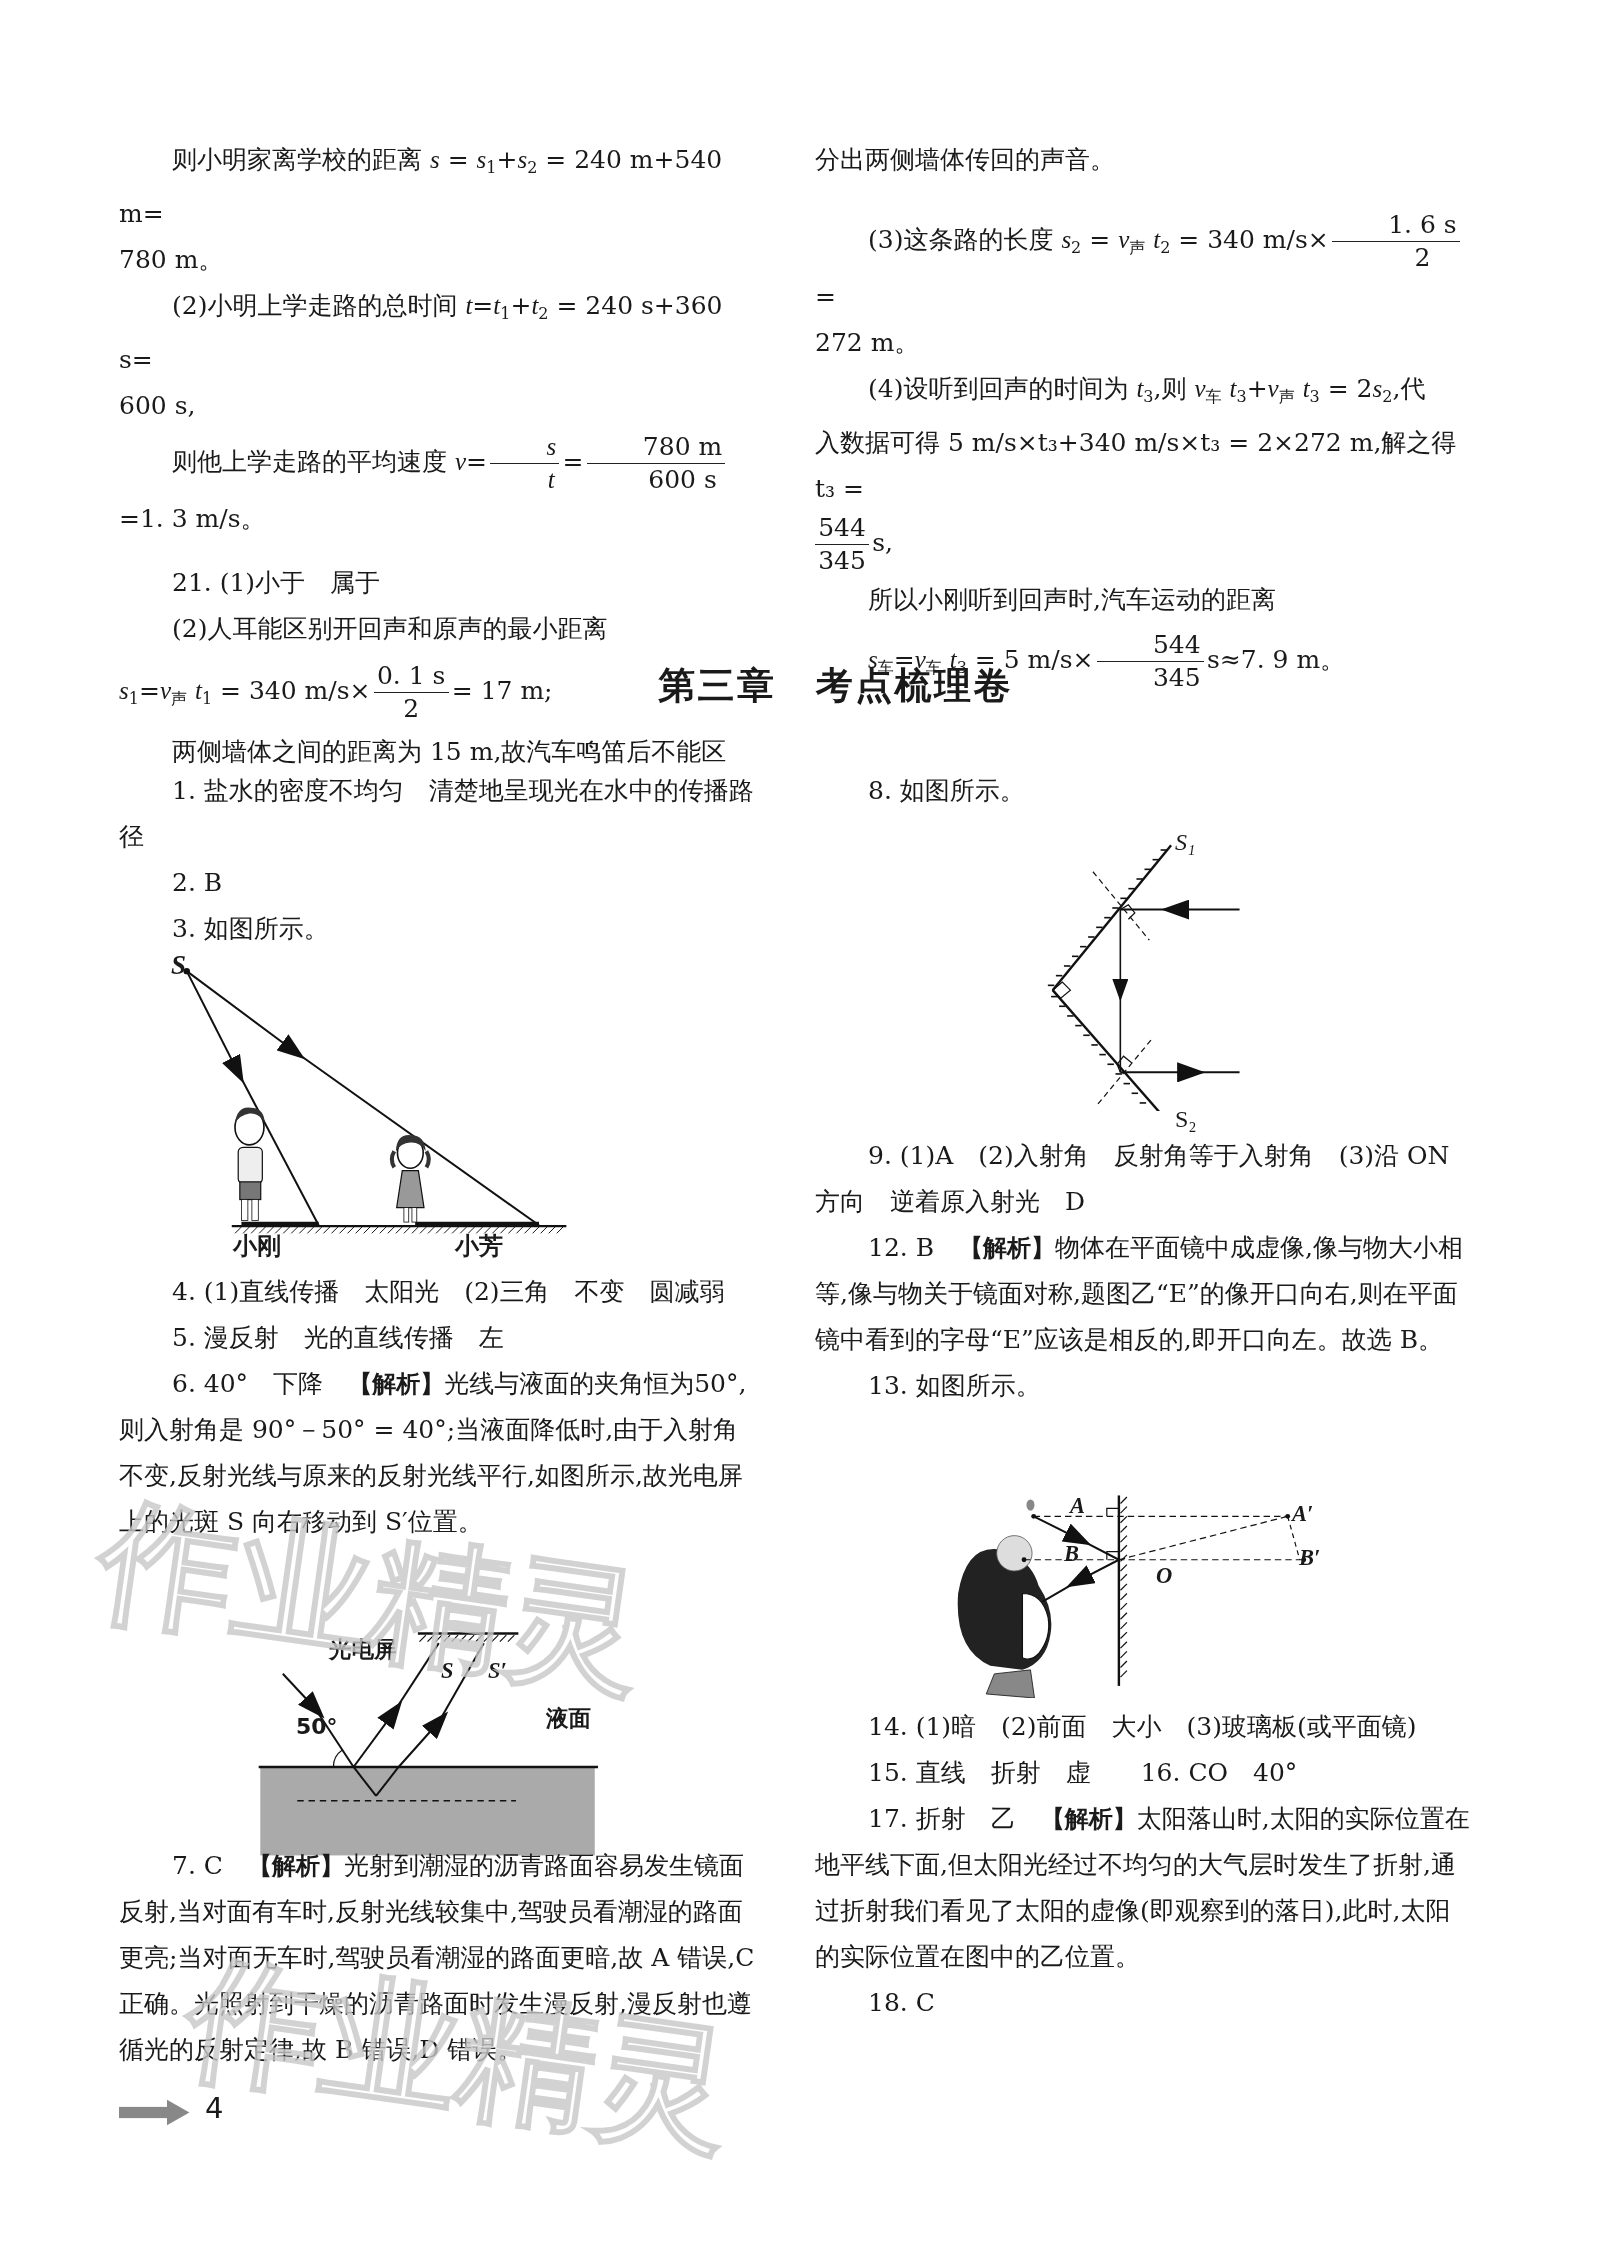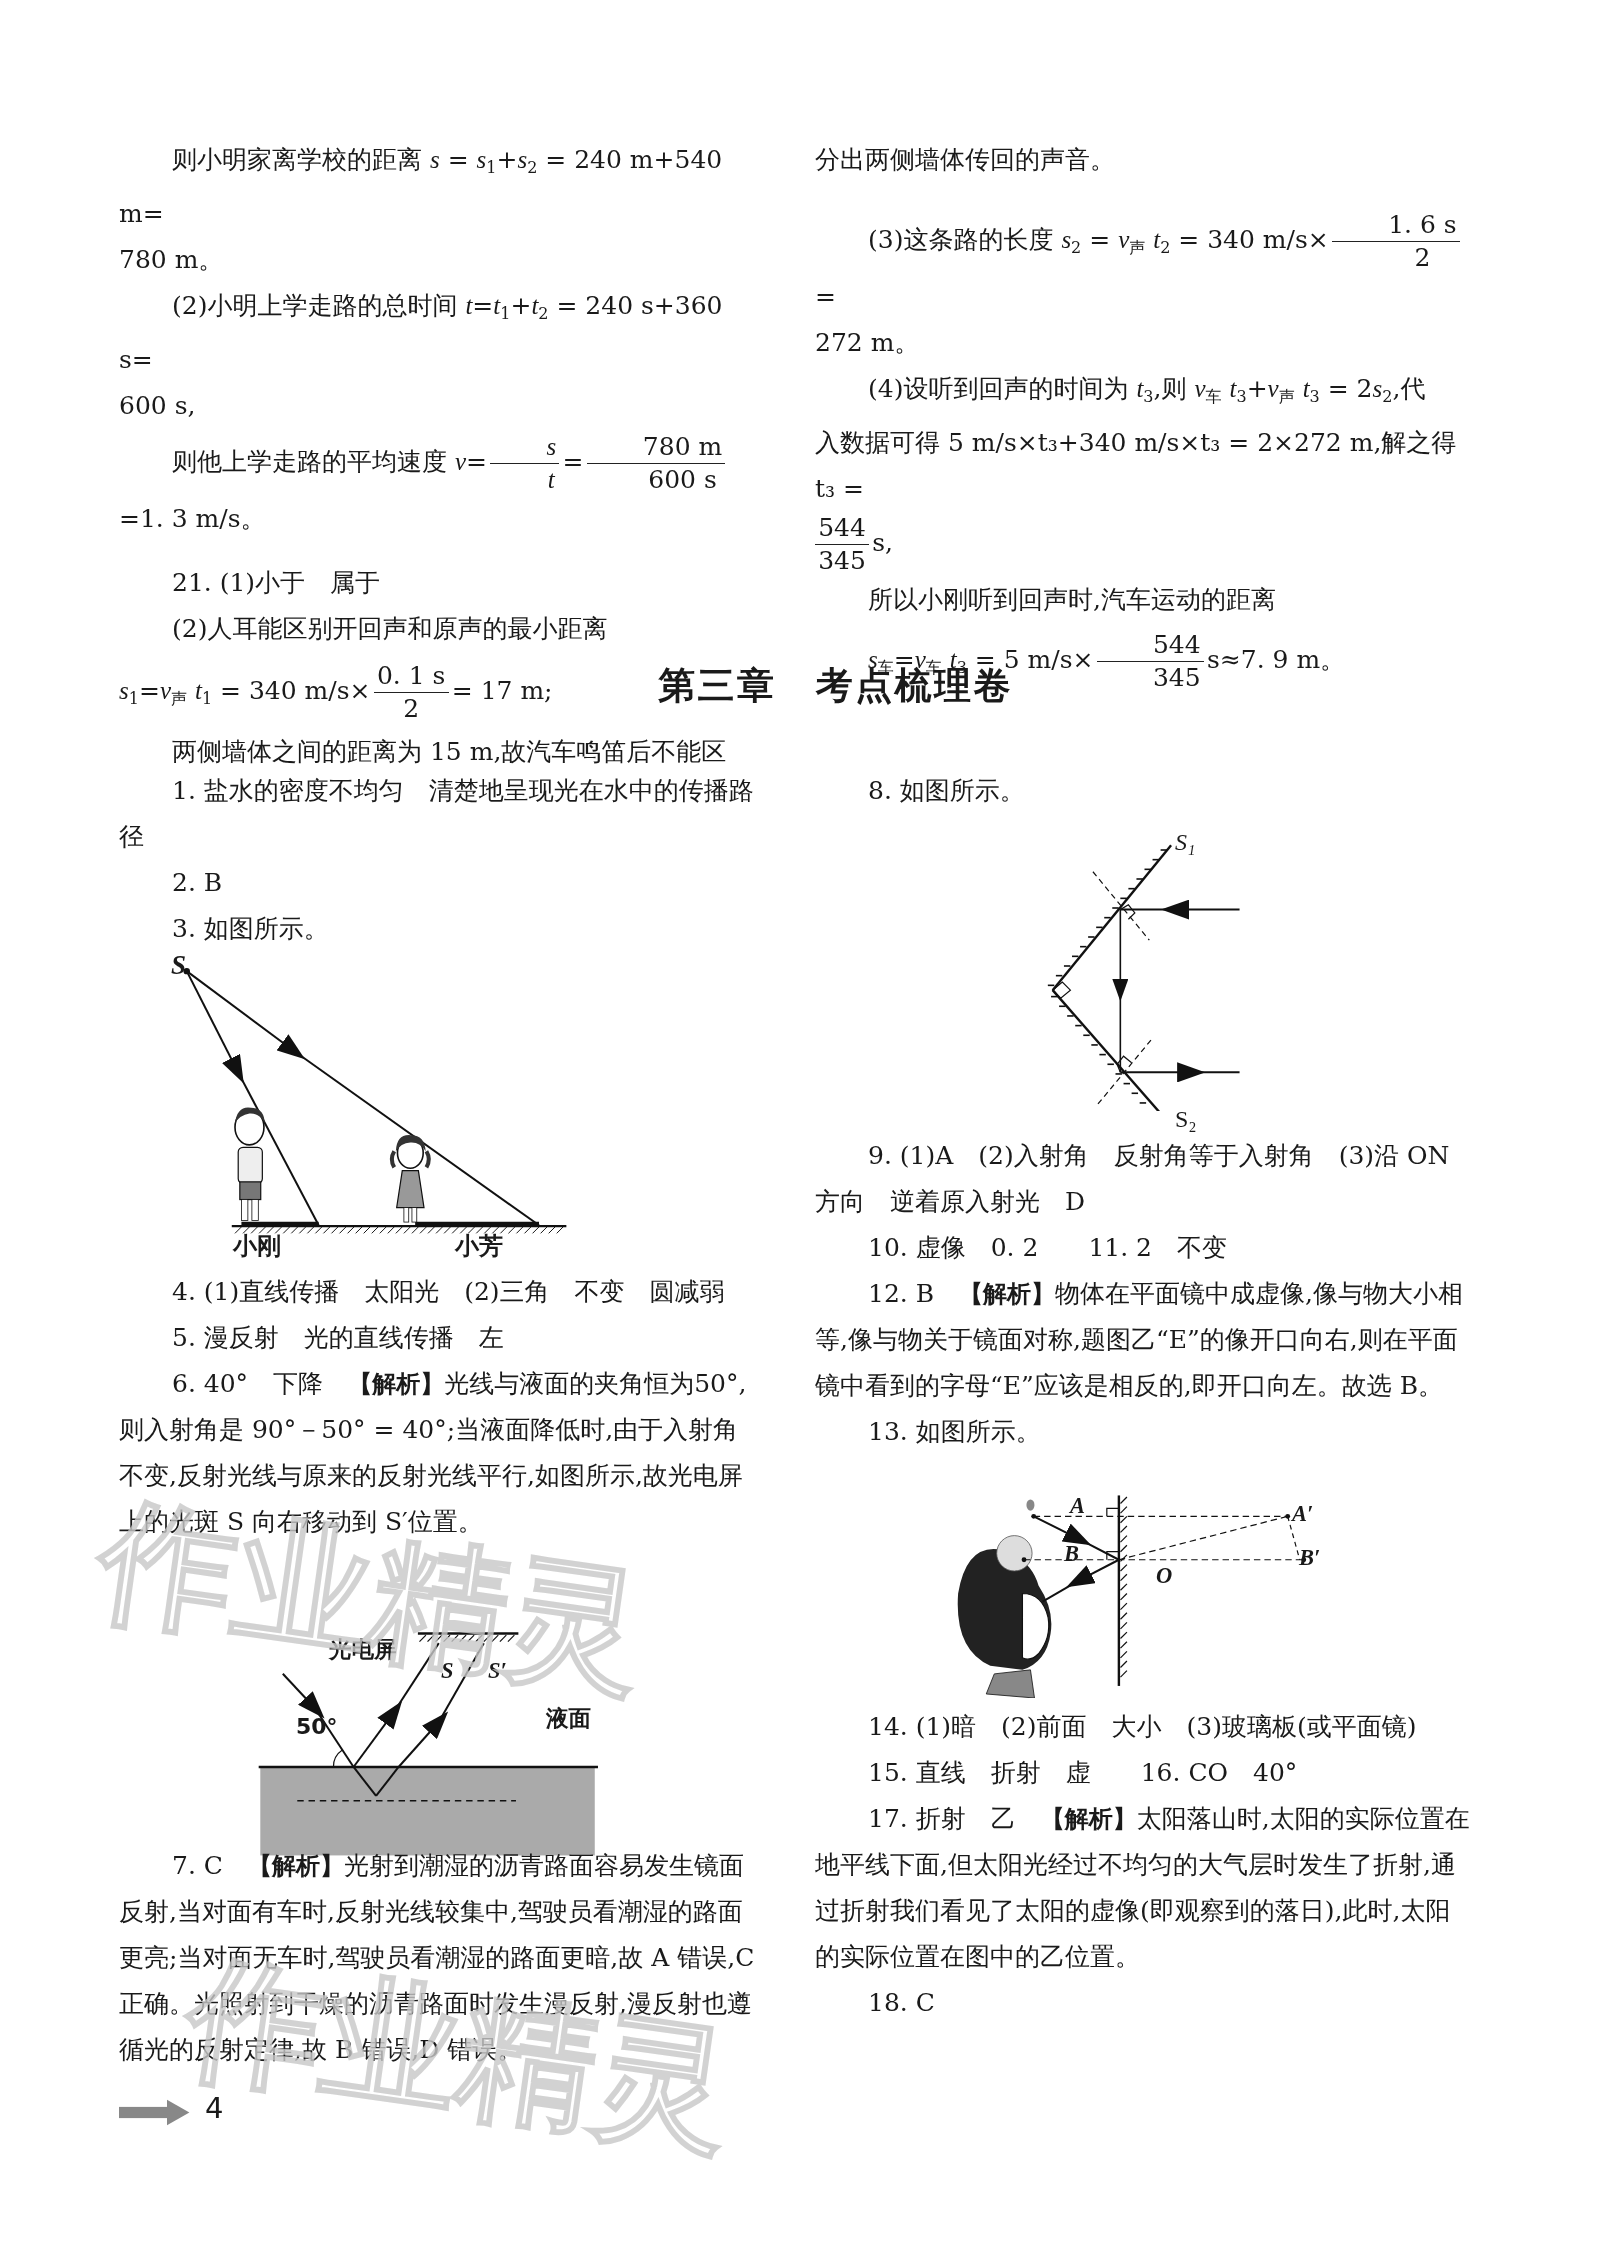--- a/index.html
+++ b/index.html
@@ -241,21 +241,20 @@
   <line x1="200" y1="312" x2="260" y2="312" stroke="#111" stroke-width="2.5"></line>
   <path d="M28,210 l12,-10 l10,10 l-12,10 Z" fill="none" stroke="#111" stroke-width="1.5"></path>
   <path d="M112,110 l10,-6 l8,10 l-8,8" fill="none" stroke="#111" stroke-width="1.5"></path>
   <path d="M112,312 l-4,-10 l8,-10 l10,8" fill="none" stroke="#111" stroke-width="1.5"></path>
 </svg>
 <div class="abs" style="left:1175px;top:829px;font-size:24px;font-style:italic;font-family:'Liberation Serif',serif">S₁</div>
 <div class="abs" style="left:1175px;top:1106px;font-size:24px;font-family:'Liberation Serif',serif">S₂</div>
 
 <div class="col col-right" style="top:1133px">
   <p class="p">9. (1)A　(2)入射角　反射角等于入射角　(3)沿 ON 方向　逆着原入射光　D</p>
-  <p class="p">10. 虚像　0. 2　　11. 2　不变</p>
   <p class="p"><span>12. B　</span><span class="tag">【解析】</span><span>物体在平面镜中成虚像,像与物大小相等,像与物关于镜面对称,题图乙“E”的像开口向右,则在平面镜中看到的字母“E”应该是相反的,即开口向左。故选 B。</span></p>
   <p class="p">13. 如图所示。</p>
 </div>
 
 <svg class="abs" style="left:950px;top:1489px" width="386" height="209" viewBox="0 0 480 260">
   <defs>
     <marker id="arr4" markerWidth="14" markerHeight="10" refX="7" refY="5" orient="auto">
         <path d="M0,0 L14,5 L0,10 Z" fill="#111"></path>
       </marker>
   </defs>

